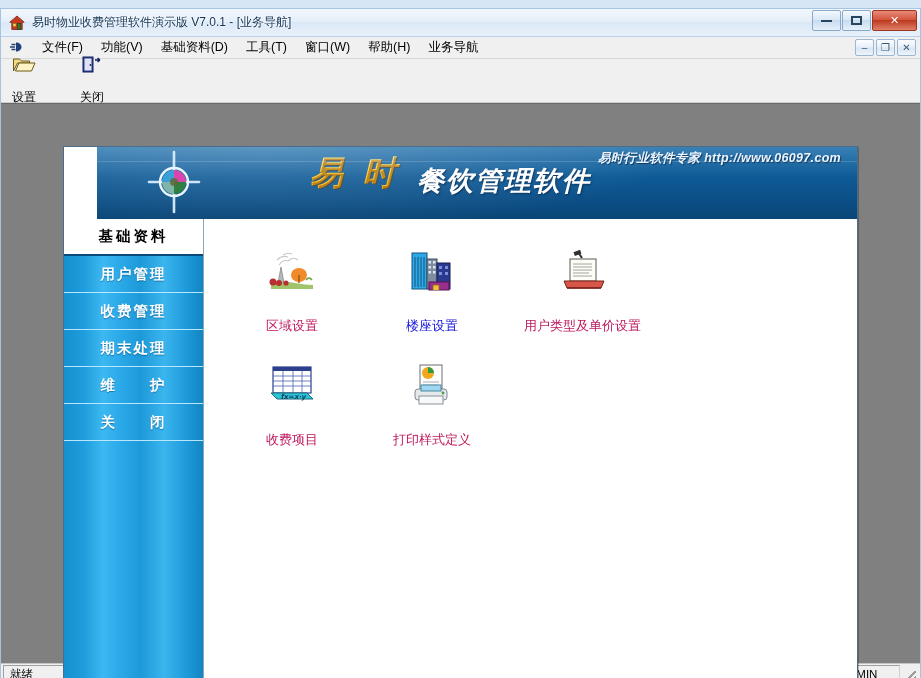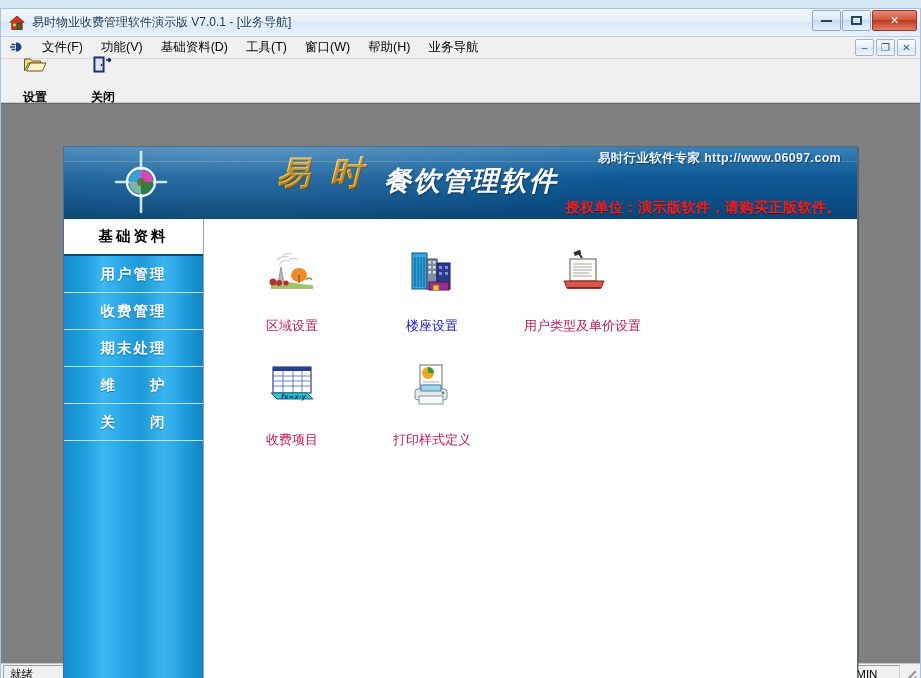--- a/index.html
+++ b/index.html
@@ -67,22 +67,22 @@
   }
 
   
   #toolbar {
     height:44px; flex:0 0 44px;
     background:#f0f0f0;
     border-bottom:1px solid #cfcfcf;
     display:flex; align-items:center; padding-left:10px; gap:20px;
   }
   .tool-btn {
-    width:48px; display:flex; flex-direction:column; align-items:center; gap:15px;
-    cursor:default; padding:2px 0; border:1px solid transparent;font-weight:bold;
+    width:48px; display:flex; flex-direction:column; align-items:flex-start; gap:15px;
+    cursor:default; padding:2px 0; border:1px solid transparent;
   }
   .tool-ico { height:19px; width:24px; position:relative; }
   .tool-label { font-size:12px; color:#000; }
 
   
   #mdi-client {
     flex:1 1 auto; background:#808080; position:relative;
     border-top:1px solid #696969;
   }
 
@@ -94,20 +94,21 @@
     display:flex; flex-direction:column;
     box-shadow: 1px 1px 0 rgba(0,0,0,.25);
   }
 
   
   #banner {
     flex:0 0 72px; position:relative; overflow:hidden;
     background:
       radial-gradient(ellipse 600px 120px at 22% 0%, rgba(255,255,255,.18), rgba(255,255,255,0) 70%),
       linear-gradient(to bottom,#3a80b4 0%,#2a73ab 14%,#0e5a96 42%,#0b4d84 78%,#0a4676 100%);
+    margin-left: 33px;
   }
   #banner::after{
     content:""; position:absolute; left:0; right:0; top:14px; height:1px;
     background:rgba(255,255,255,.16);
   }
   #banner-logo {
     position:absolute; left:44px; top:2px; width:66px; height:66px;
   }
   #logo-text {
     position:absolute; left:213px; top:4px;
@@ -119,21 +120,21 @@
     font-family:"DejaVu Sans","Liberation Sans",sans-serif;
   }
   #logo-sub {
     position:absolute; left:320px; top:16px;
     font-size:27px; font-weight:bold; font-style:italic; color:#fff;
     letter-spacing:2px; text-shadow:1px 1px 2px rgba(0,20,50,.55);
     font-family:"DejaVu Sans","Liberation Sans",sans-serif;
   }
   #banner-url {
     position:absolute; right:16px; top:3px;
-    font-size:12.5px; font-weight:bold; color:#eaf4ff;
+    font-size:12.5px; font-weight:bold; font-style:italic; color:#eaf4ff;
     letter-spacing:.3px; text-shadow:1px 1px 1px rgba(0,20,45,.6);
     white-space:nowrap;
   }
   #banner-auth {
     position:absolute; right:16px; bottom:2px;
     font-size:14px; font-weight:bold; color:#f01f1f;
     letter-spacing:.5px; white-space:nowrap;
     text-shadow:0 1px 0 rgba(60,0,0,.5);
   }
 
@@ -286,21 +287,20 @@
             <path d="M33 21 A12 12 0 0 1 45 33 L33 33 Z" fill="#d946b0"></path>
             <path d="M45 33 A12 12 0 0 1 33 45 L33 33 Z" fill="#2f7f3f"></path>
             <path d="M33 45 A12 12 0 0 1 21 33 L33 33 Z" fill="#7fb5a8"></path>
             <path d="M21 33 A12 12 0 0 1 33 21 L33 33 Z" fill="#3ca0d8"></path>
             <circle cx="33" cy="33" r="4" fill="#5d6a3a" opacity=".85"></circle>
           </svg>
         </span>
         <span id="logo-text">易 时</span>
         <span id="logo-sub">餐饮管理软件</span>
         <span id="banner-url">易时行业软件专家 http://www.06097.com</span>
-        <span id="banner-auth">授权单位：演示版软件，请购买正版软件。</span>
       </div>
 
       <div id="form-body">
 
         <div id="sidebar">
           <div class="side-item active">基础资料</div>
           <div class="side-item">用户管理</div>
           <div class="side-item">收费管理</div>
           <div class="side-item">期末处理</div>
           <div class="side-item">维　　护</div>

